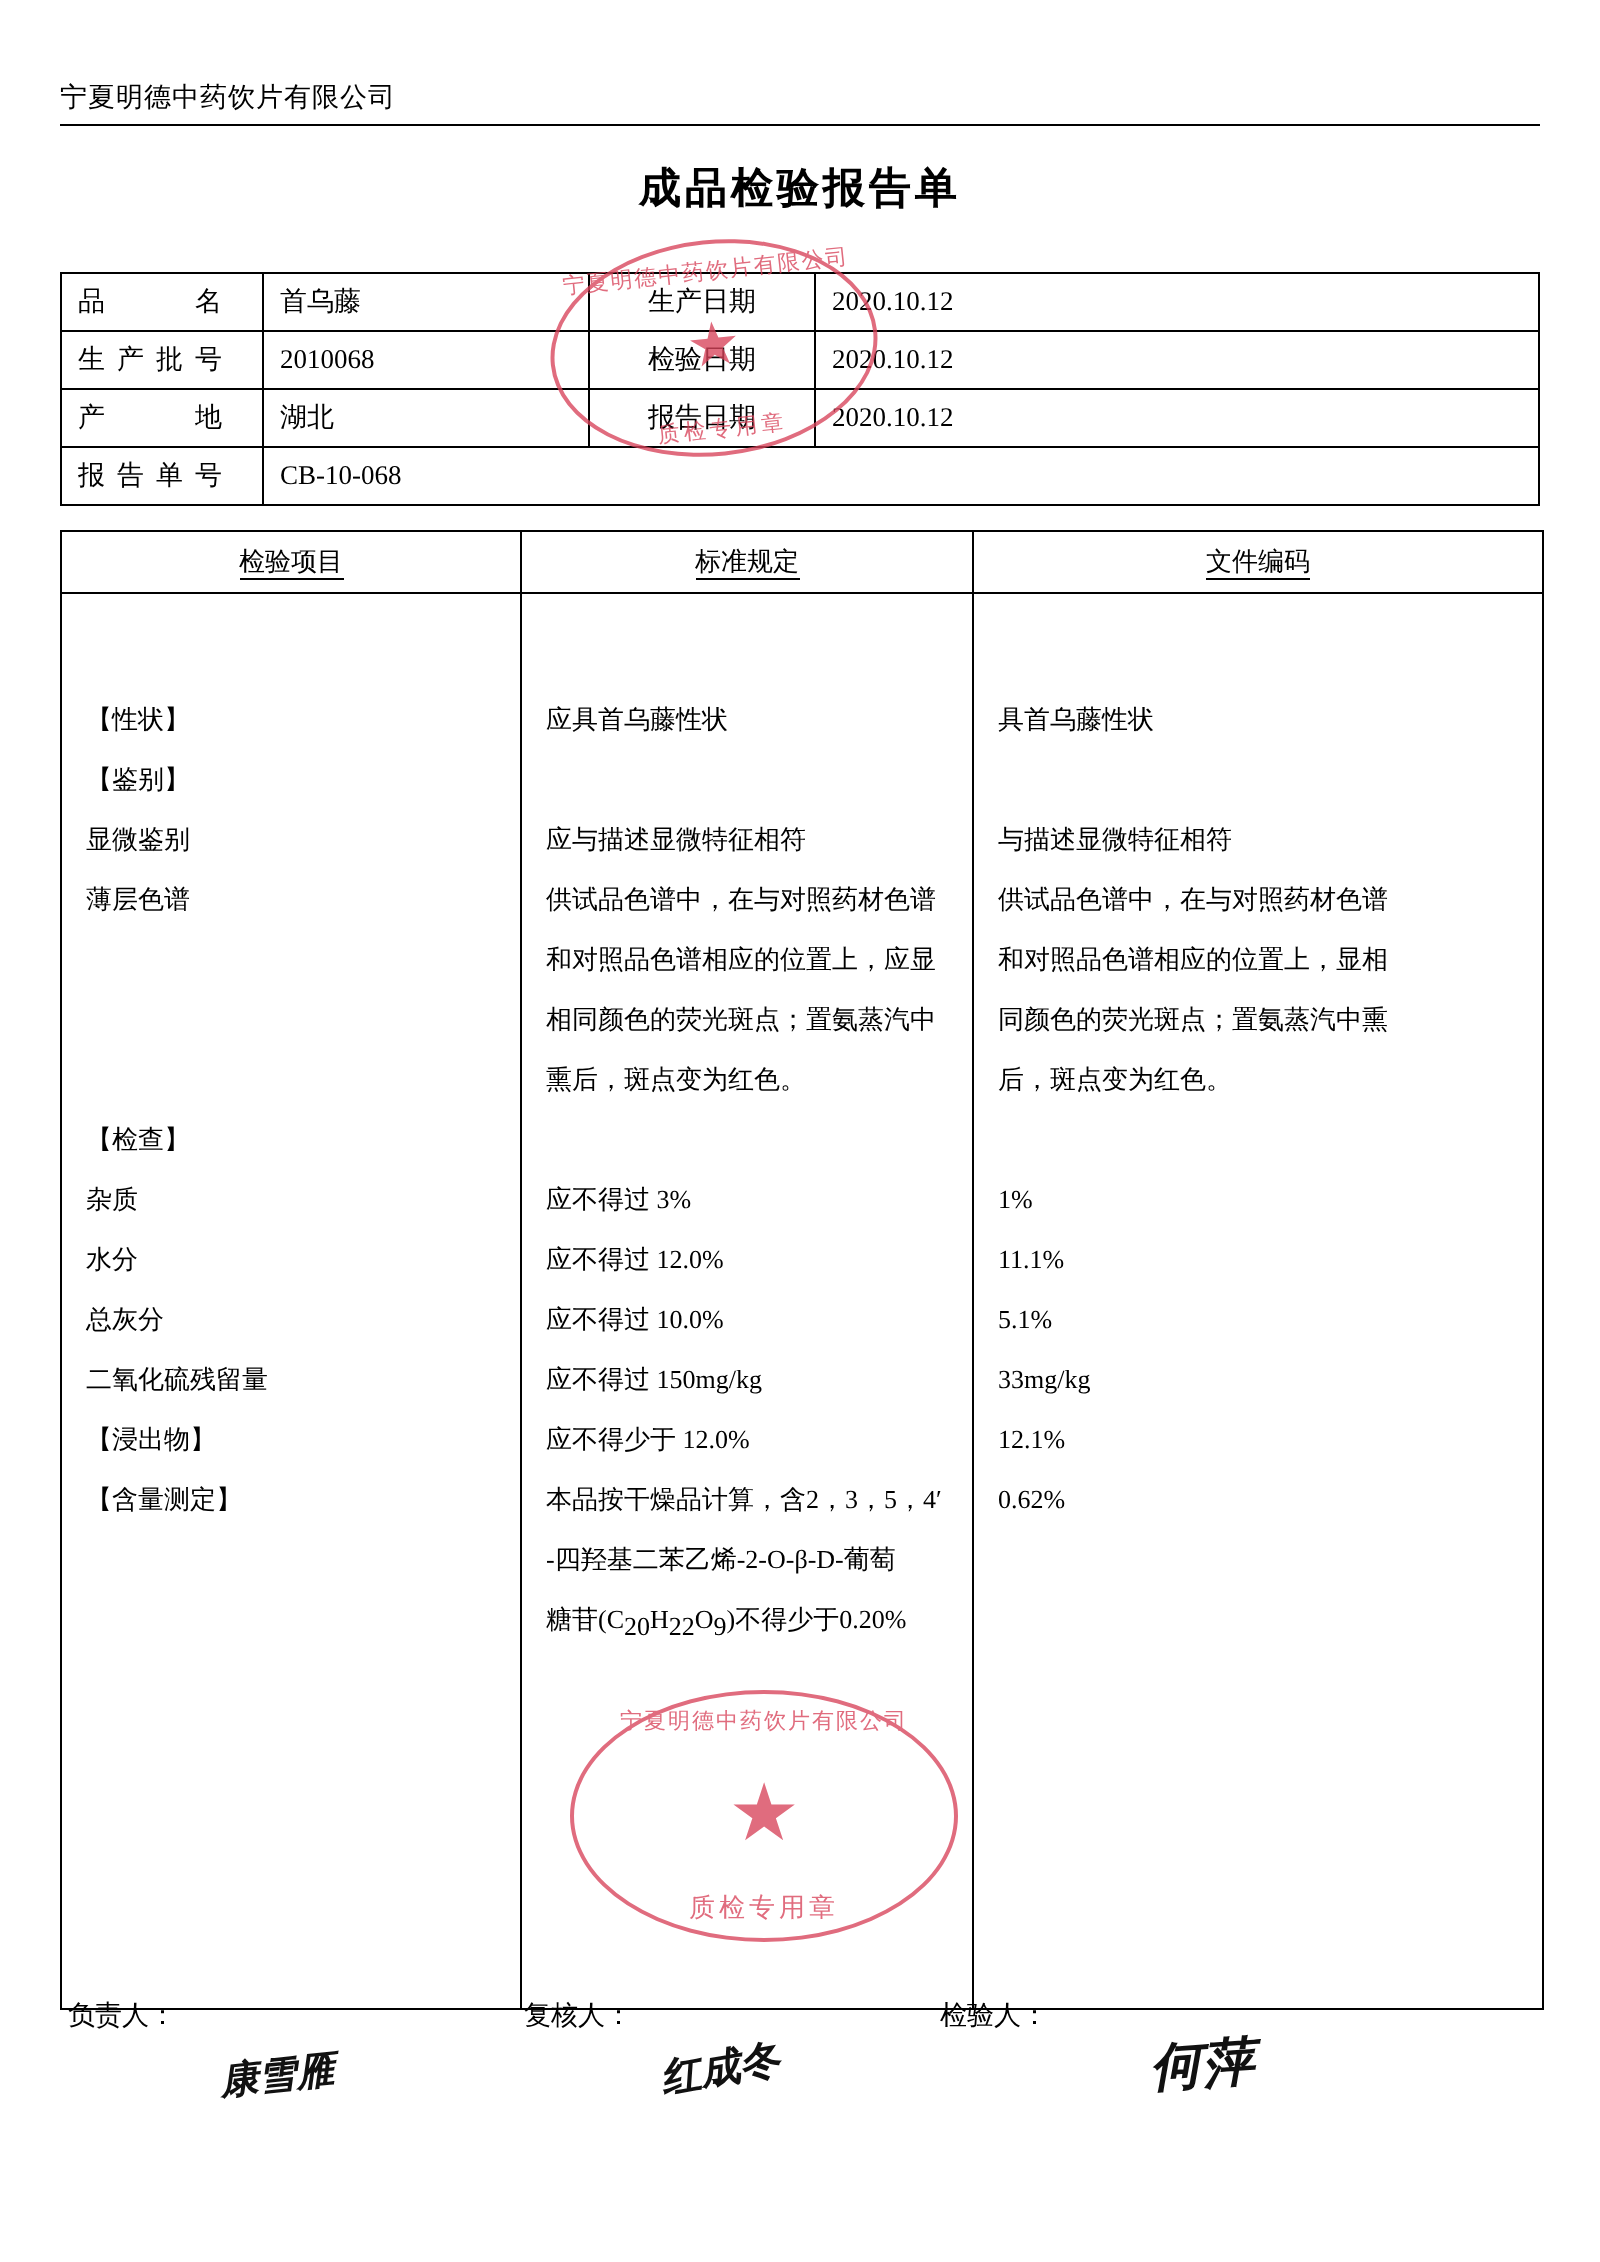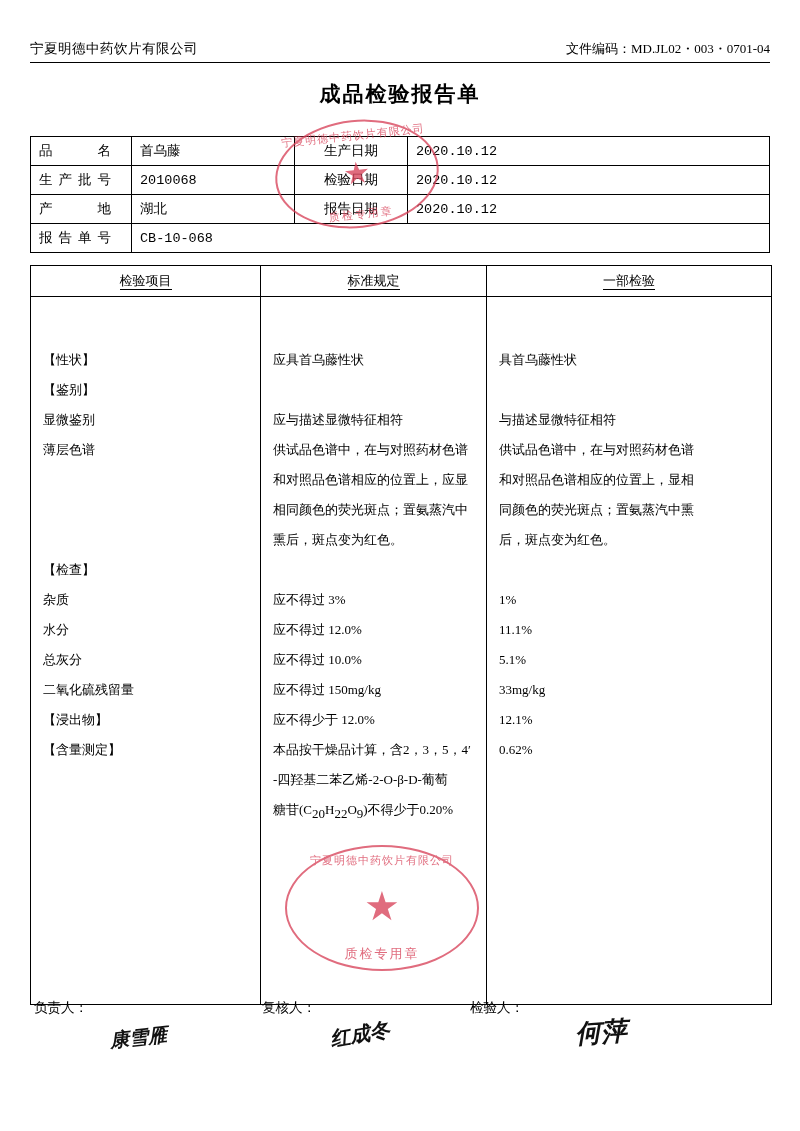--- a/index.html
+++ b/index.html
@@ -65,21 +65,20 @@
     top: 136px;
     width: 740px;
     border-collapse: collapse;
     table-layout: fixed;
   }
   table.main td {
     border: 1px solid #000;
     font-size: 13.5px;
     vertical-align: middle;
     padding: 5px 8px;
-    font-family: Liberation Mono, monospace;
   }
   .lbl {
     width: 84px;
     text-align: left;
     letter-spacing: 0;
   }
   .lbl-sp {
     display: inline-block;
     width: 72px;
     text-align: justify;
@@ -222,21 +221,20 @@
   }
   .stamp-top .bottomtext { font-size: 11px; bottom: 4px; }
 </style>
 </head>
 <body>
 
 <div class="page">
 
   <div class="top-row">
     <div class="company">宁夏明德中药饮片有限公司</div>
-    <div class="doc-no">文件编码：MD.JL02・003・0701-04</div>
   </div>
   <div class="hrule"></div>
   <div class="title">成品检验报告单</div>
 
   <table class="main">
     <tbody>
         <tr class="row-h">
       <td class="lbl">
         <span class="lbl-sp">品名</span>
       </td>
@@ -267,21 +265,21 @@
       <td colspan="3">CB-10-068</td>
     </tr>
   </tbody>
     </table>
 
   <table class="cols">
     <tbody>
         <tr>
       <td class="c1 colhead"><span>检验项目</span></td>
       <td class="c2 colhead"><span>标准规定</span></td>
-      <td class="c3 colhead"><span>一部检验</span></td>
+      <td class="c3 colhead"><span>文件编码</span></td>
     </tr>
     <tr>
 
       <td class="c1 body-cell">
         <div class="inner">
           <div class="gap-1"></div>
           <div class="ln">【性状】</div>
           <div class="ln">【鉴别】</div>
           <div class="ln">显微鉴别</div>
           <div class="ln">薄层色谱</div>

